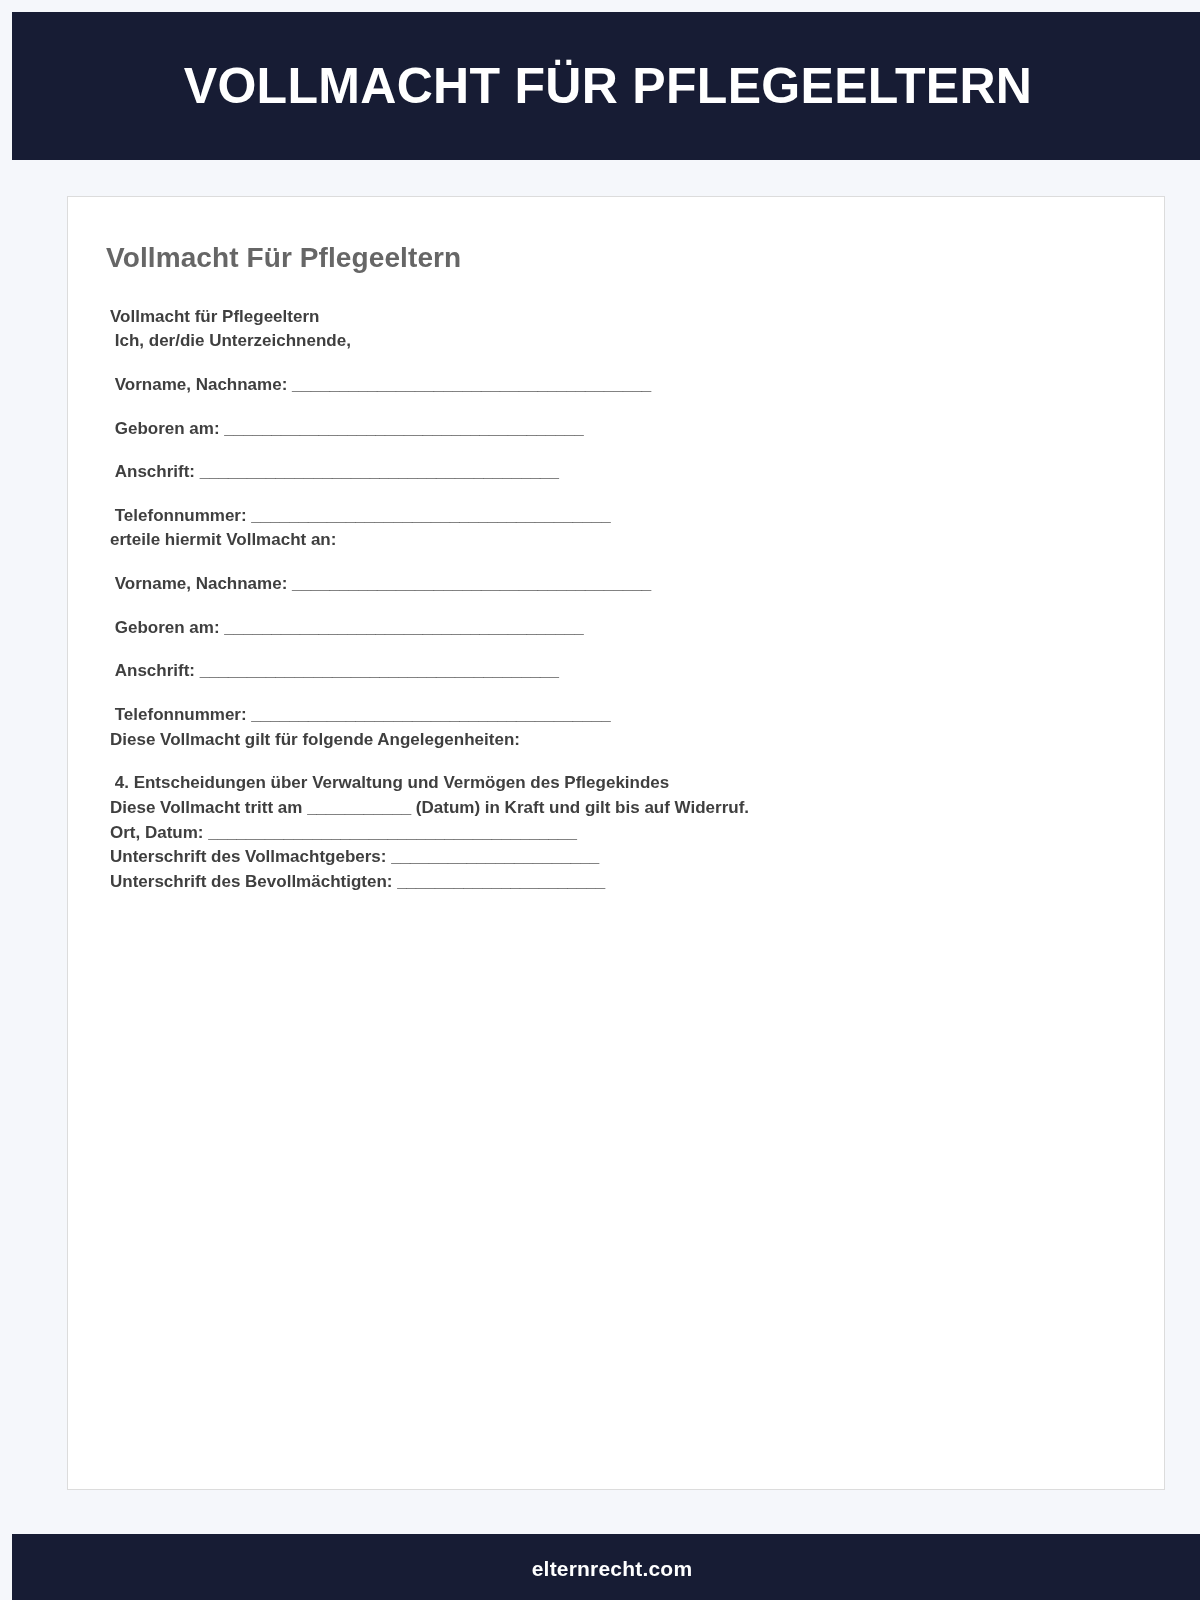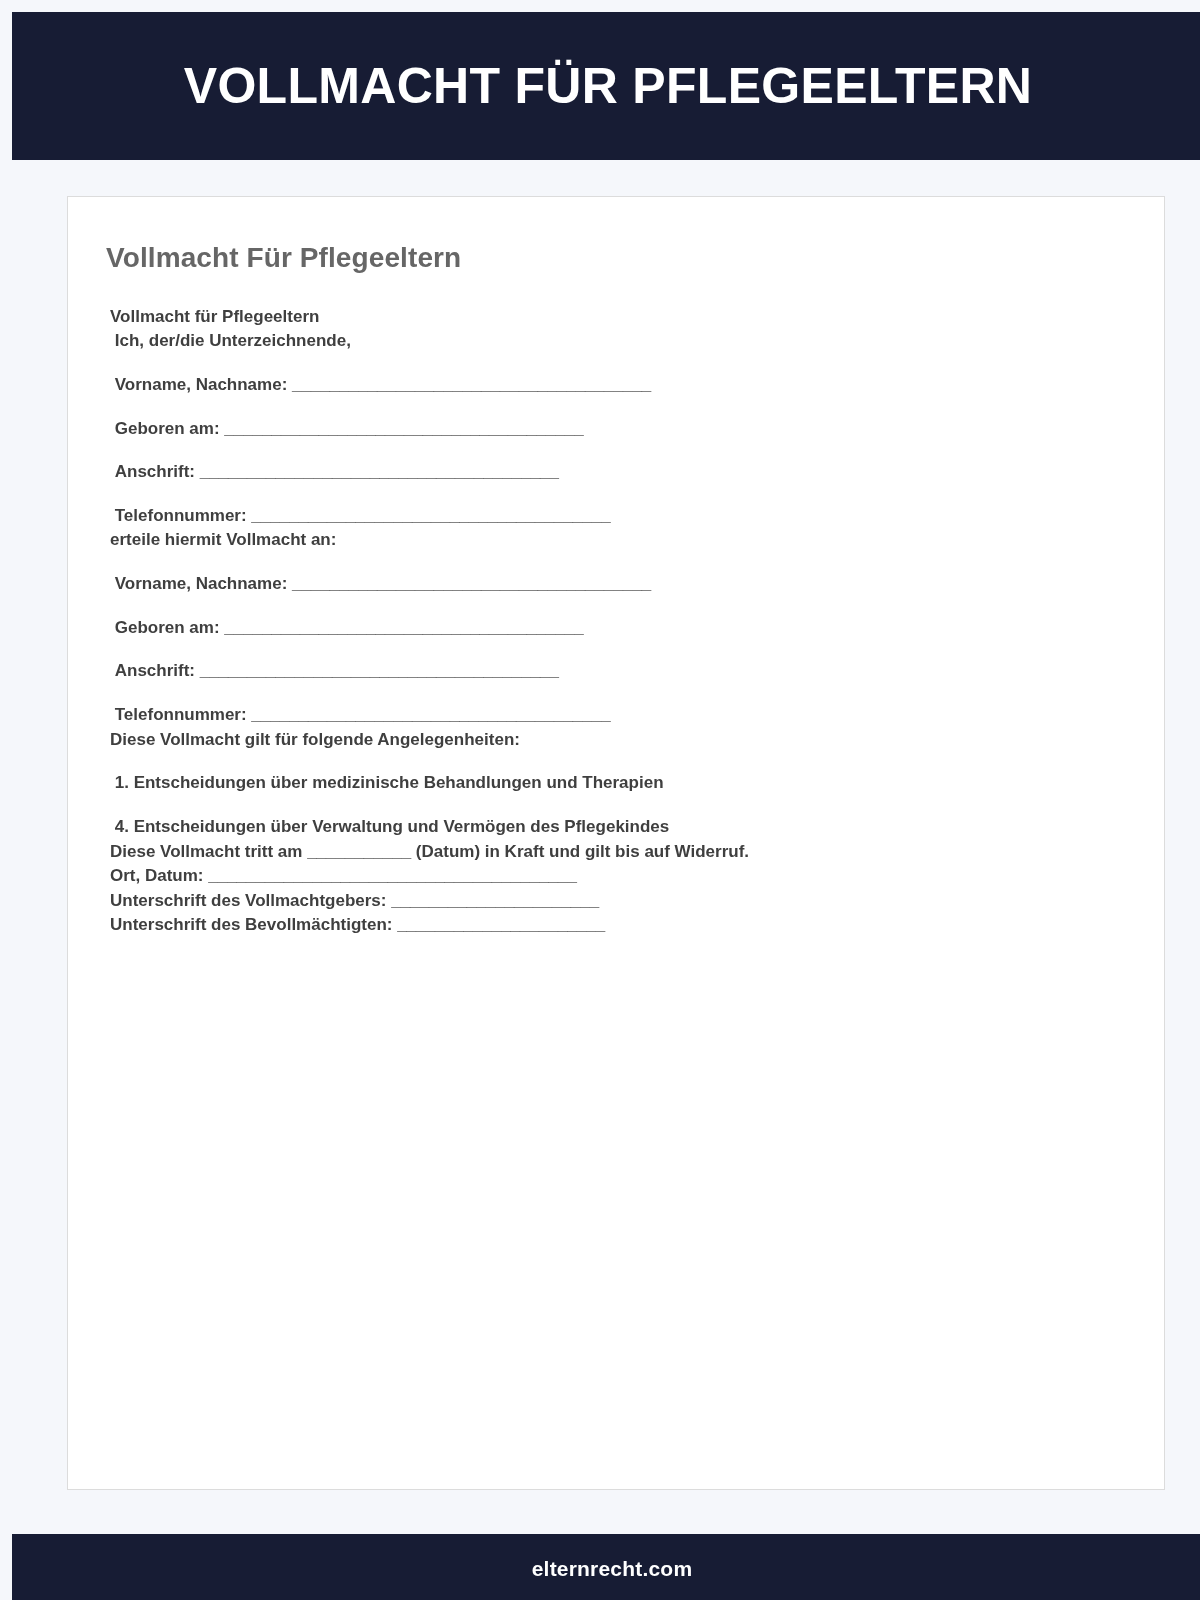--- a/index.html
+++ b/index.html
@@ -108,21 +108,20 @@
         <p class="para"> Vorname, Nachname: ______________________________________</p>
         <p class="para"> Geboren am: ______________________________________</p>
         <p class="para"> Anschrift: ______________________________________</p>
         <p class="para"> Telefonnummer: ______________________________________
 erteile hiermit Vollmacht an:</p>
         <p class="para"> Vorname, Nachname: ______________________________________</p>
         <p class="para"> Geboren am: ______________________________________</p>
         <p class="para"> Anschrift: ______________________________________</p>
         <p class="para"> Telefonnummer: ______________________________________
 Diese Vollmacht gilt für folgende Angelegenheiten:</p>
-        <p class="para"> 1. Entscheidungen über medizinische Behandlungen und Therapien</p>
         <p class="para"> 4. Entscheidungen über Verwaltung und Vermögen des Pflegekindes
 Diese Vollmacht tritt am ___________ (Datum) in Kraft und gilt bis auf Widerruf.
 Ort, Datum: _______________________________________
 Unterschrift des Vollmachtgebers: ______________________
 Unterschrift des Bevollmächtigten: ______________________</p>
       </section>
   </article>
 </main>
 
 <footer class="site-footer" style="background: rgb(23, 28, 52);">

